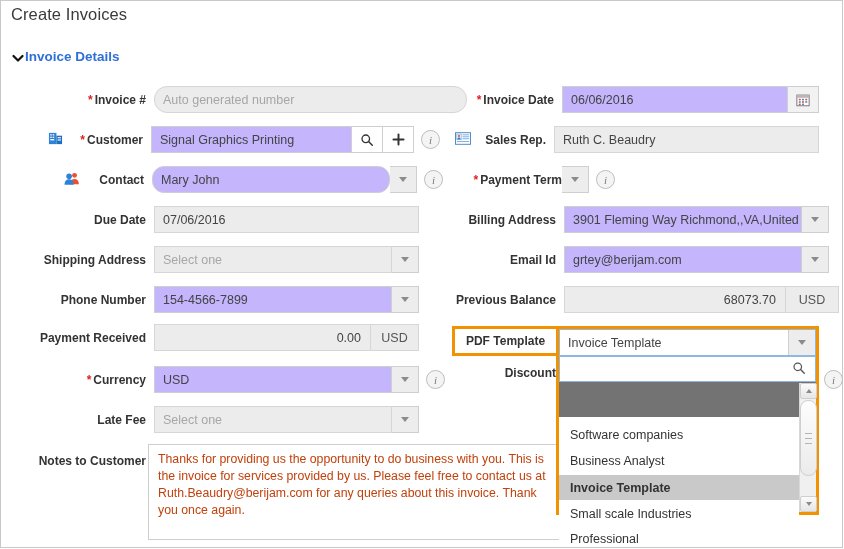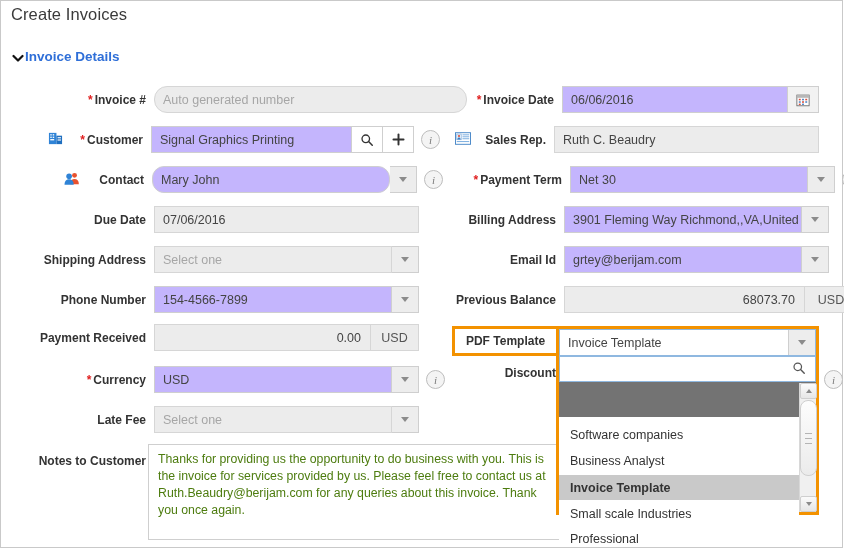--- a/index.html
+++ b/index.html
@@ -76,21 +76,21 @@
     display:flex;align-items:center;justify-content:center;
     font-family:"Liberation Serif", serif;font-size:11px;color:#7a7a7a;
     font-style:italic;margin-left:7px;flex:none;
   }
   
   .ic{flex:none;display:inline-block;}
   
   .notes-box{
     position:absolute;box-sizing:border-box;
     border:1px solid #cfcfcf;background:#fff;
-    padding:6px 9px;line-height:17px;font-size:12.3px;color:#4d7c0f;
+    padding:6px 9px;line-height:17px;font-size:12.3px;color:#c2410c;
     overflow:hidden;
   }
   
   .hl-label{
     position:absolute;box-sizing:border-box;
     border:3px solid #f39200;background:#fff;
     display:flex;align-items:center;justify-content:center;
     font-weight:bold;font-size:12px;color:#333;
   }
   .hl-dd{
@@ -287,21 +287,20 @@
       <rect x="8.4" y="6.8" width="7.6" height="1" fill="#6ba4dc"></rect>
       <rect x="2" y="10" width="14" height="1" fill="#6ba4dc"></rect>
     </svg>
   </span>
   <span class="lbl" style="width:75px;">Sales Rep.</span>
   <div class="fld grey" style="width:265px;margin-left:8px;">Ruth C. Beaudry</div>
 </div>
 
 <div class="row" style="left:461px;top:166px;">
   <span class="lbl" style="width:101px;"><span class="req">*</span><span>Payment Term</span></span>
-  <div class="fld" style="width:238px;margin-left:8px;">Net 30</div>
   <div class="caret-btn">
       <span class="caret"></span>
     </div>
   <div class="info">i</div>
 </div>
 
 <div class="row" style="left:455px;top:206px;">
   <span class="lbl" style="width:101px;">Billing Address</span>
   <div class="fld" style="width:238px;margin-left:8px;overflow:hidden;white-space:nowrap;">3901 Fleming Way Richmond,,VA,United S</div>
   <div class="caret-btn">
@@ -312,21 +311,21 @@
 <div class="row" style="left:491px;top:246px;">
   <span class="lbl" style="width:65px;">Email Id</span>
   <div class="fld" style="width:238px;margin-left:8px;">grtey@berijam.com</div>
   <div class="caret-btn">
       <span class="caret"></span>
     </div>
 </div>
 
 <div class="row" style="left:440px;top:286px;">
   <span class="lbl" style="width:116px;">Previous Balance</span>
-  <div class="fld grey num" style="width:241px;margin-left:8px;">68073.70</div>
+  <div class="fld grey num" style="width:222px;margin-left:8px;">68073.70</div>
   <div class="unit" style="min-width:53px;">USD</div>
 </div>
 
 <div class="hl-label" style="left:452px;top:326px;width:107px;height:30px;">PDF Template</div>
 
 <div class="row" style="left:491px;top:366px;">
   <span class="lbl" style="width:65px;">Discount</span>
 </div>
 <div class="info" style="position:absolute;left:824px;top:370px;margin-left:0;">i</div>
 

